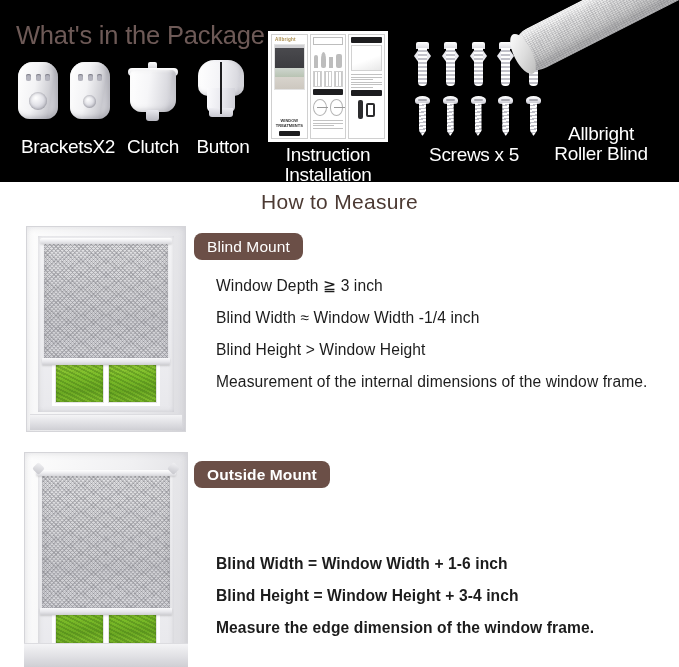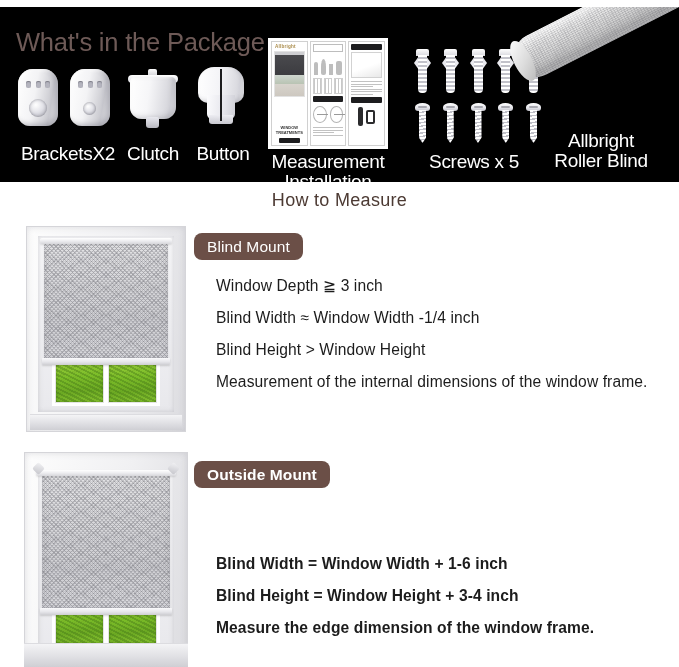--- a/index.html
+++ b/index.html
@@ -22,21 +22,20 @@
   }
 
   
   #package-panel {
     position: absolute;
     left: 0; top: 0;
     width: 679px;
     height: 182px;
     background: #000000;
     overflow: hidden;
-    margin-top: 7px;
   }
 
   #package-heading {
     position: absolute;
     left: 16px; top: 21px;
     font-size: 25.5px;
     font-weight: 400;
     letter-spacing: -0.2px;
     color: #6e5a57;
     white-space: nowrap;
@@ -337,21 +336,21 @@
     height: 485px;
     background: #ffffff;
     overflow: hidden;
   }
 
   #measure-title {
     position: absolute;
     left: 0; top: 8px;
     width: 679px;
     text-align: center;
-    font-size: 18px;
+    font-size: 21px;
     font-weight: 400;
     color: #4c3a33;
     letter-spacing: .3px;
   }
 
   .mount-block { position: absolute; }
   #block-inside  { left: 0; top: 40px;  width: 679px; height: 215px; }
   #block-outside { left: 0; top: 268px; width: 679px; height: 217px; font-weight: bold; }
 
   .mount-badge {
@@ -569,21 +568,21 @@
           <div class="ml-blackbar"></div>
           <div class="ml-wrench">
             <i></i>
               <i></i>
           </div>
         </div>
 
       </div>
     </div>
     <div class="pkg-label" id="label-manual">
-      <span>Measurement</span><br>
+      <span>Instruction</span><br>
       <span>Installation</span>
     </div>
 
     <div class="pkg-item" id="item-screws">
       <div class="anchor-row">
         <span class="anchor">
           <i class="head"></i>
             <i class="wing-l"></i>
             <i class="wing-r"></i>
             <i class="body"></i>

